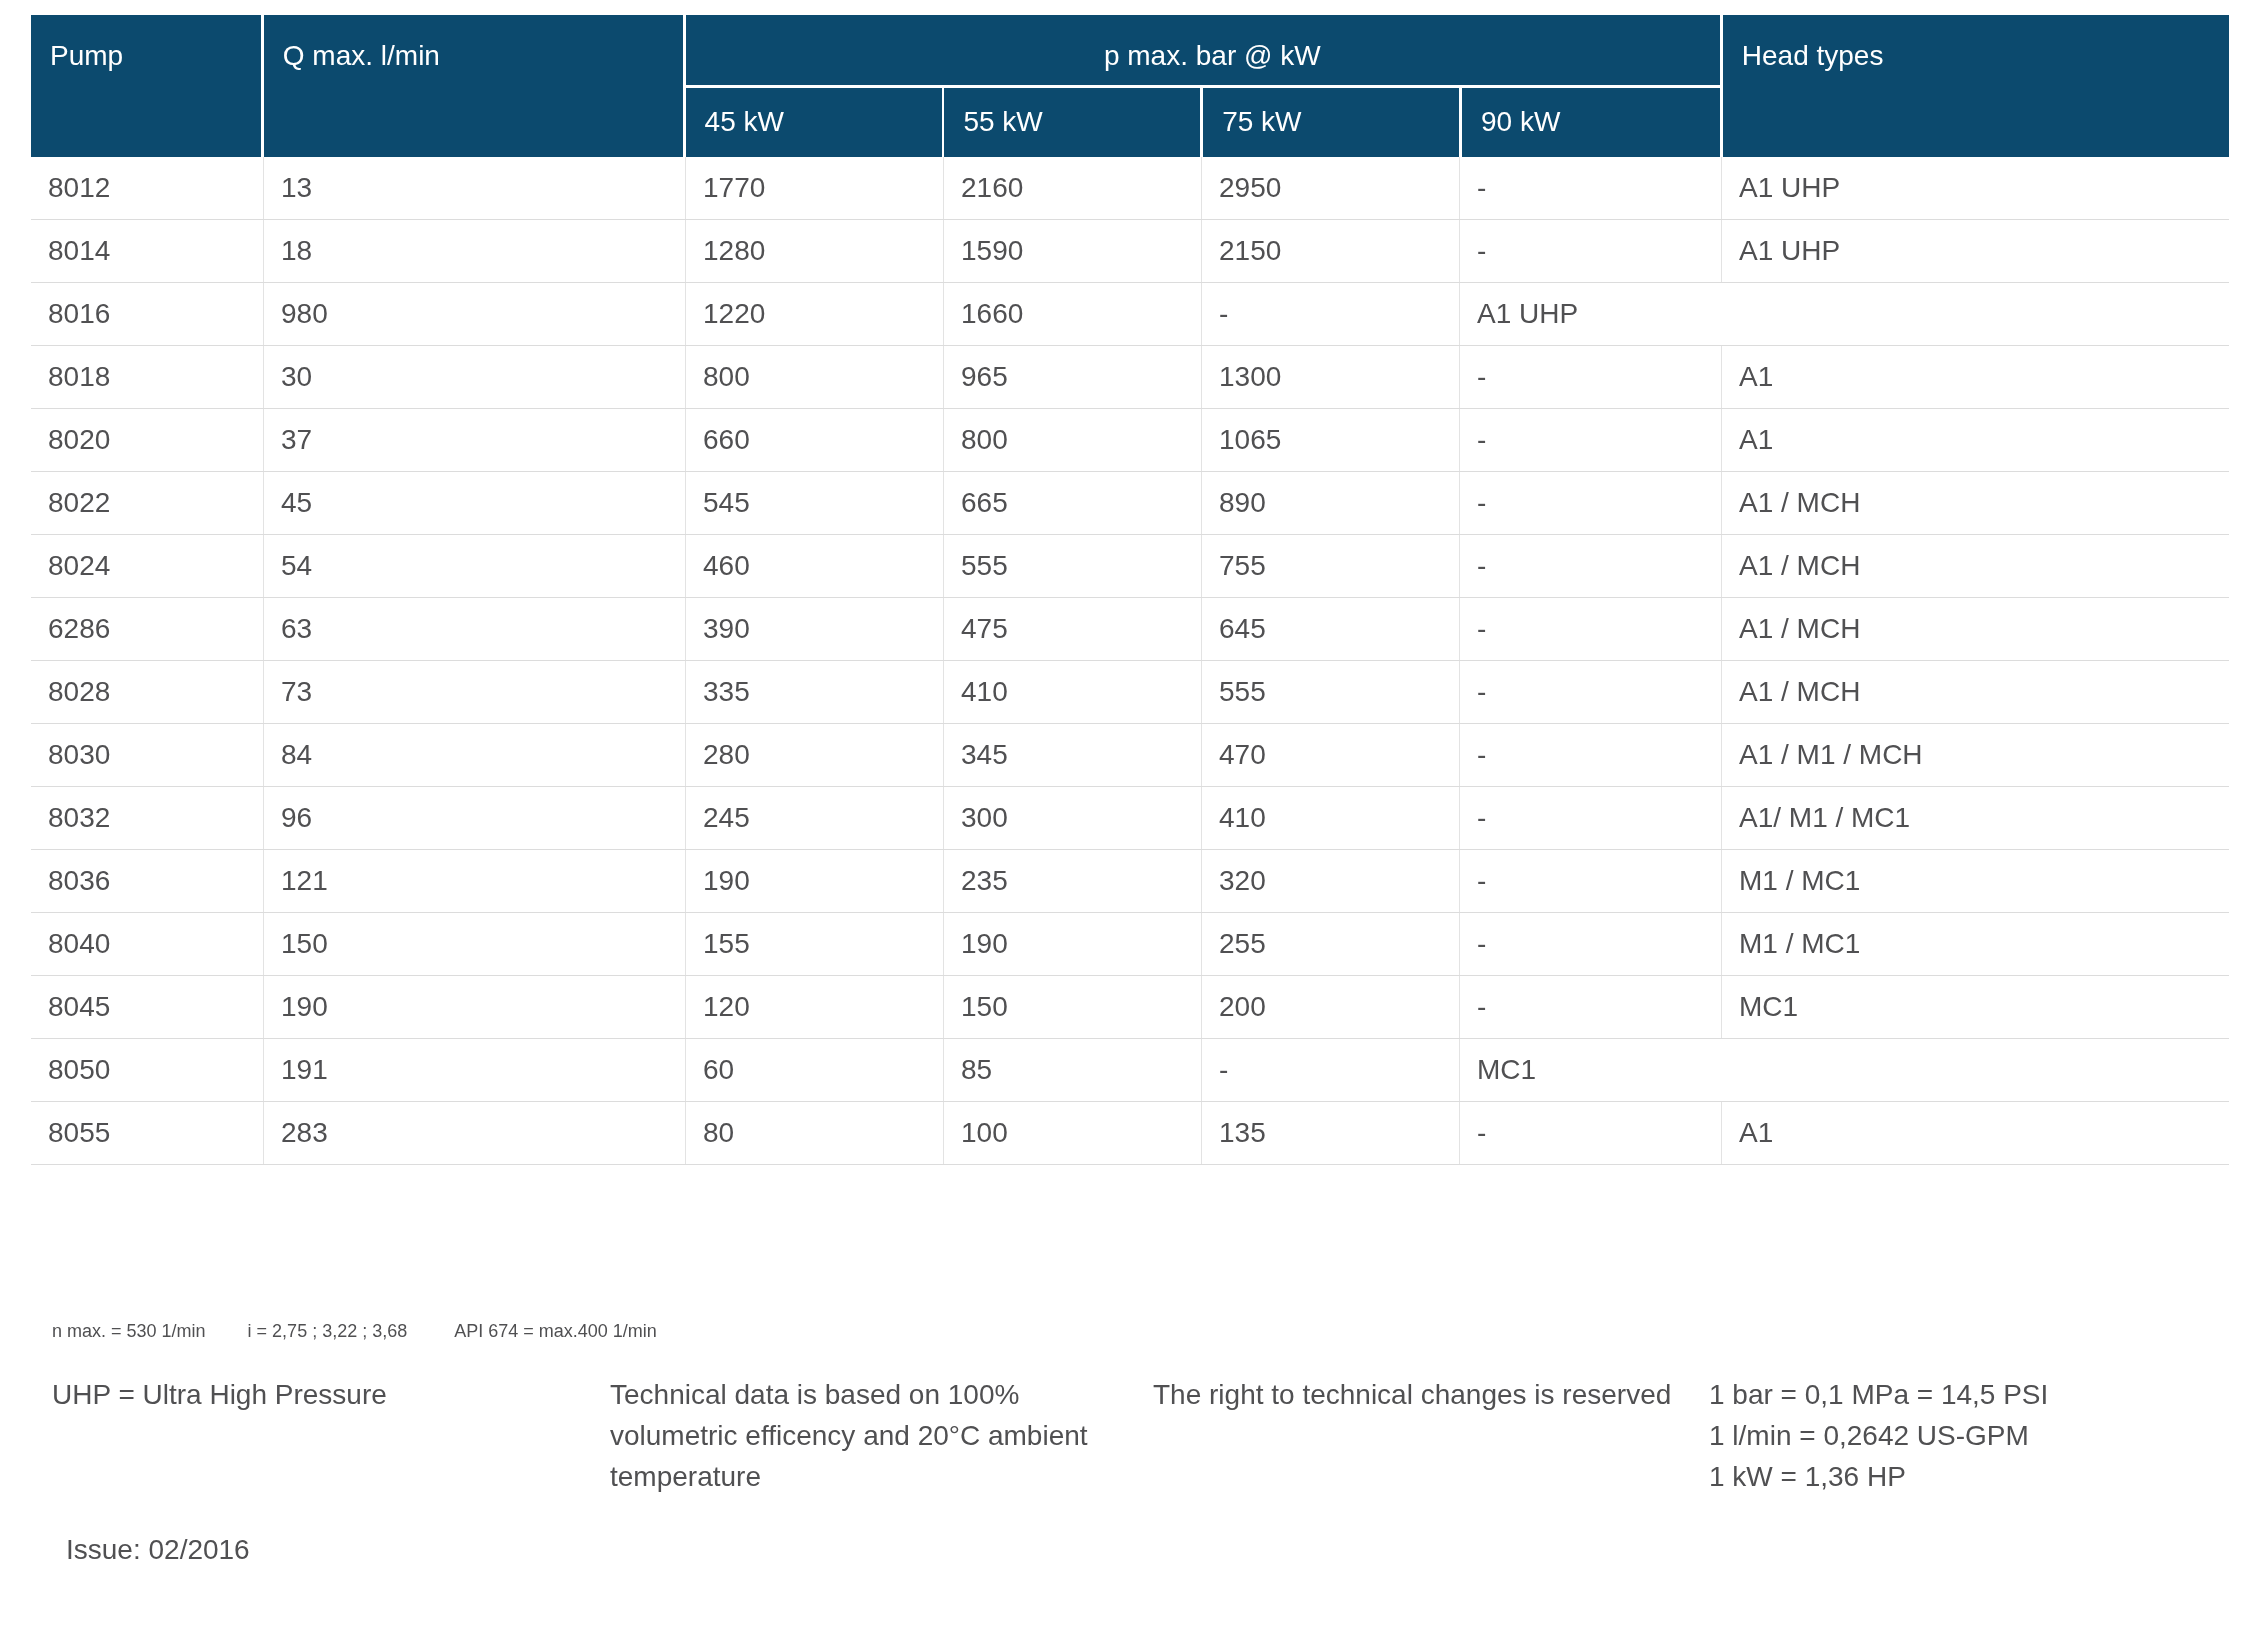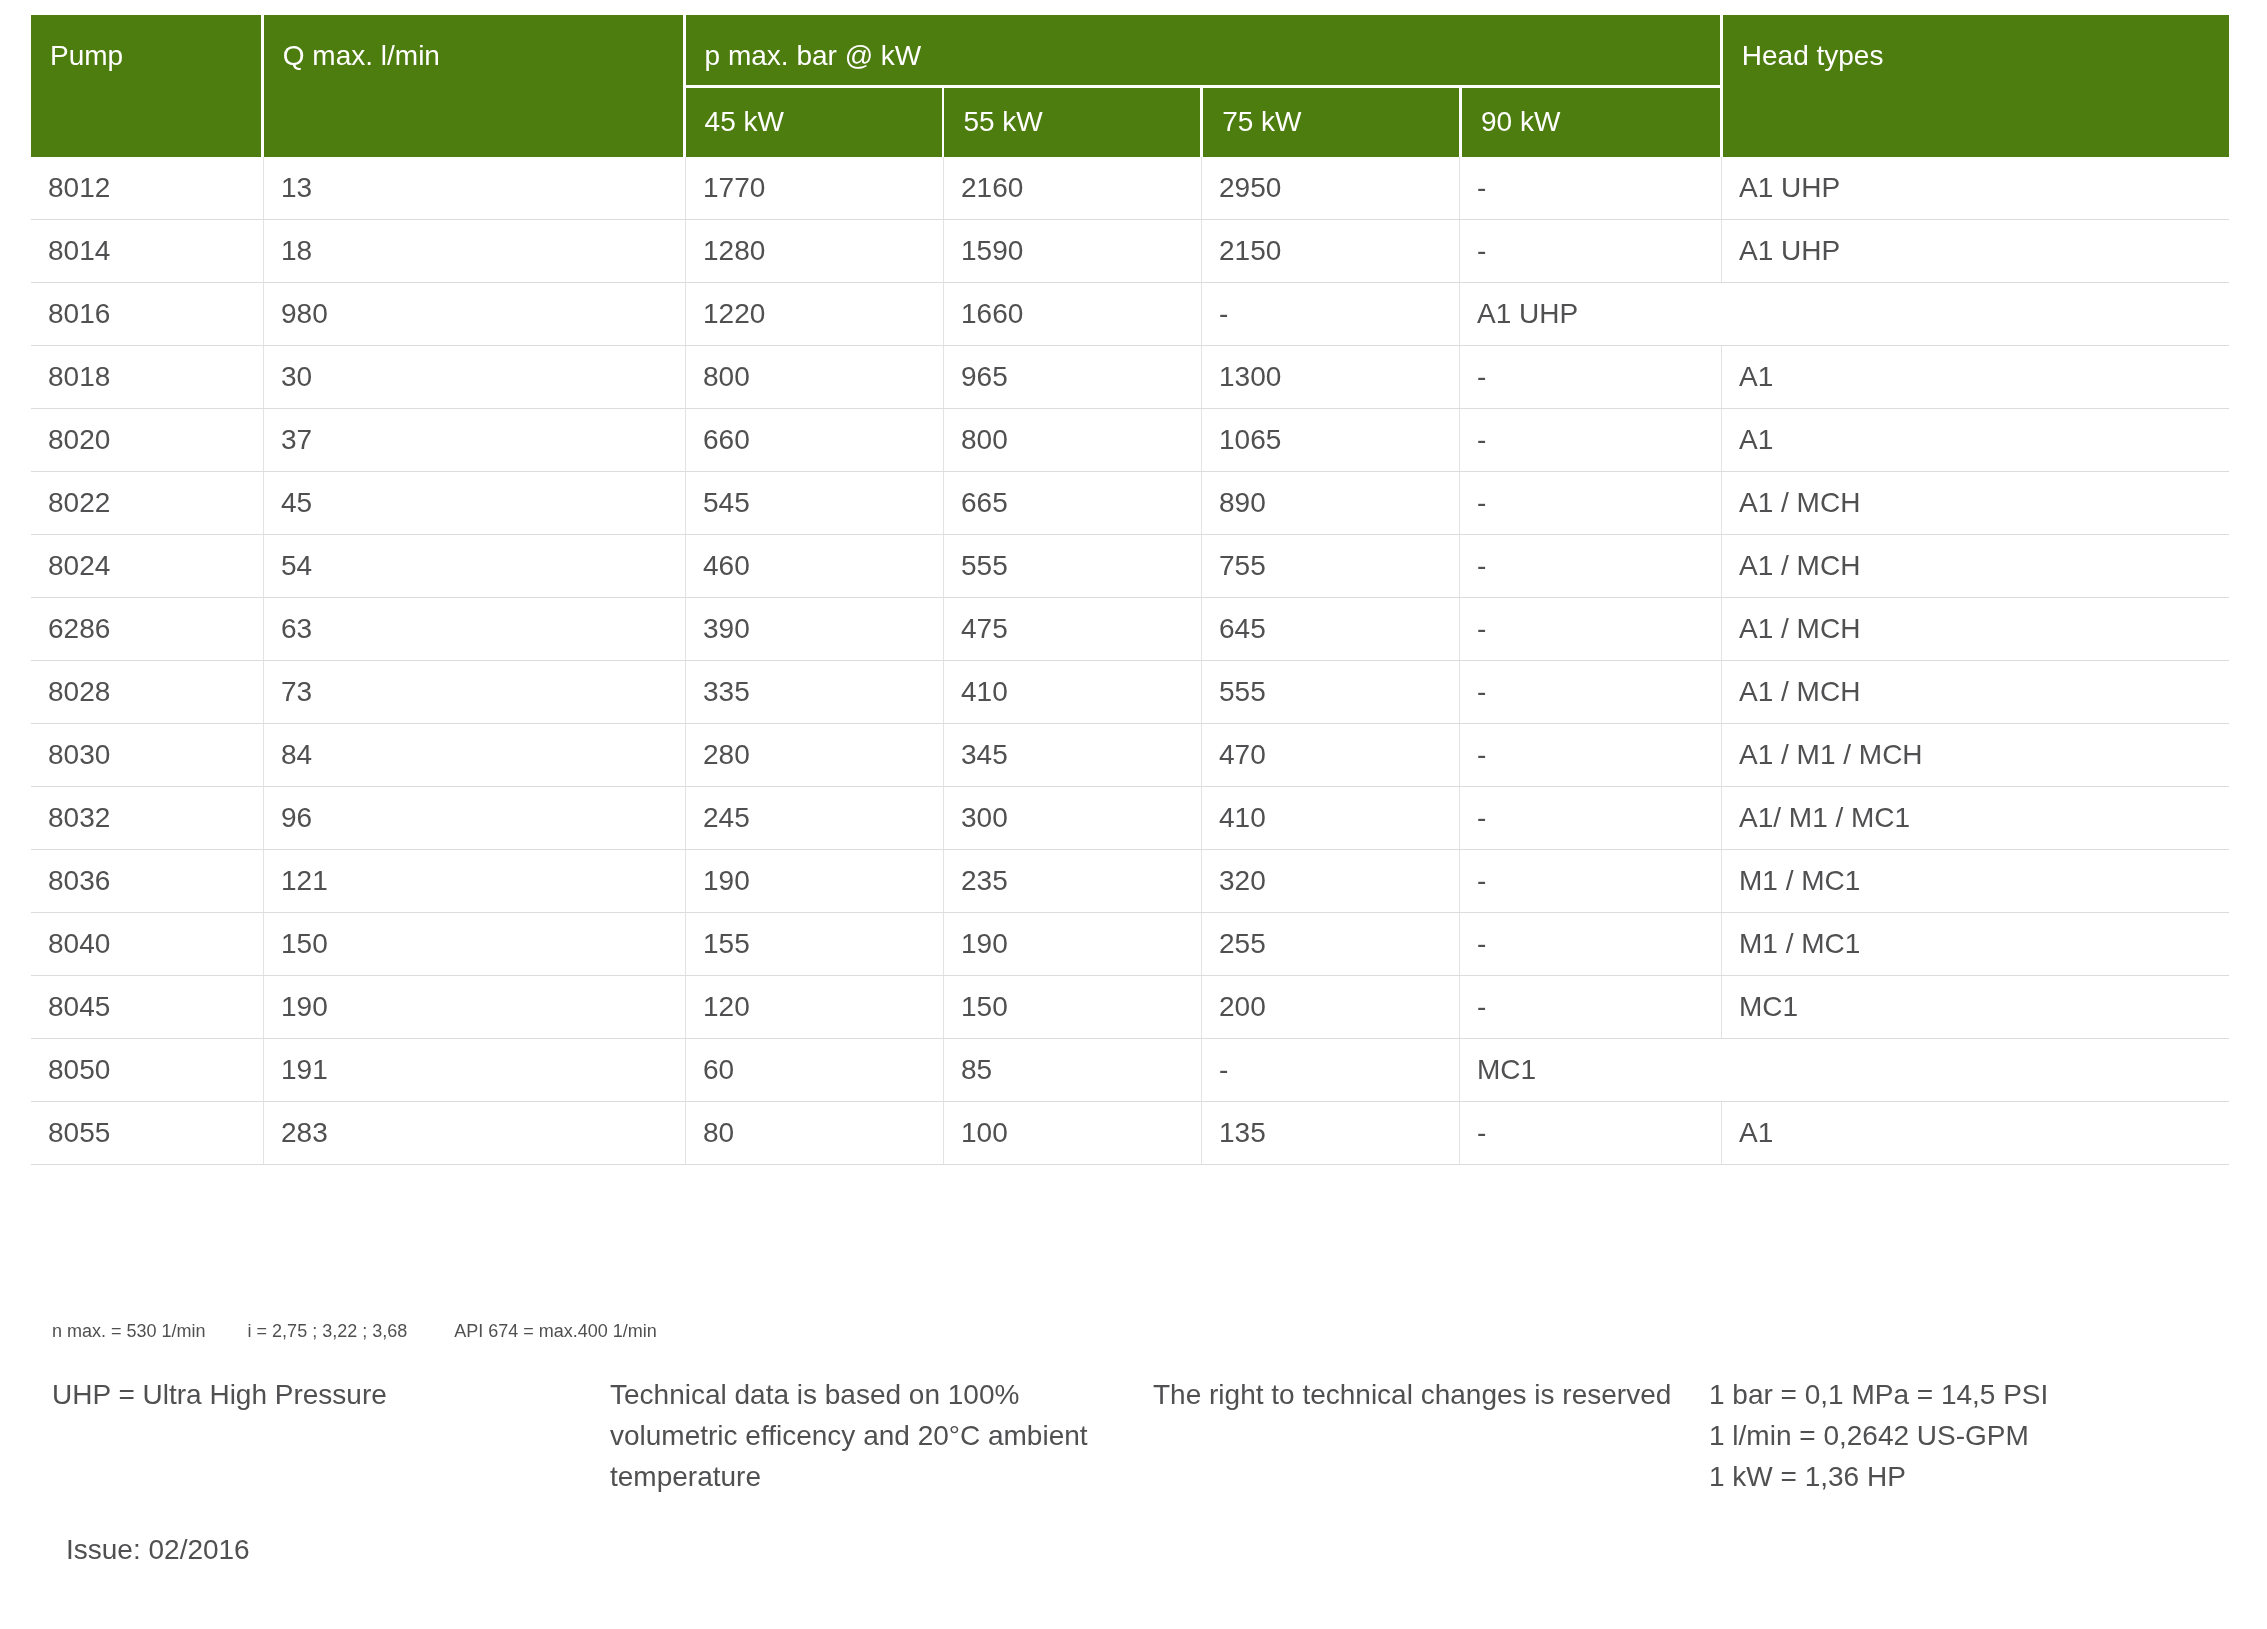--- a/index.html
+++ b/index.html
@@ -16,30 +16,30 @@
   .spec-table{position:absolute;left:31px;top:15px;width:2198px;}
   
   .thead{
     display:grid;
     grid-template-columns:230px 419px 256px 256px 256px 258px 506px;
     grid-template-rows:70px 69px;
     gap:2.8px;
     background:#ffffff;
   }
   .th{
-    background:#4d7c0f;
+    background:#0c4a6e;
     color:#ffffff;
     font-size:28px;
     padding-left:19px;
     box-sizing:border-box;
   }
   .th.span2{grid-row:1/3;padding-top:24.6px;}
   .th.pump{grid-column:1;}
   .th.qmax{grid-column:2;}
-  .th.pgroup{grid-column:3/7;grid-row:1;padding-top:24.6px;}
+  .th.pgroup{grid-column:3/7;grid-row:1;padding-top:24.6px;text-align:center;}
   .th.kw{grid-row:2;display:flex;align-items:center;}
   .th.kw1{grid-column:3;}
   .th.kw2{grid-column:4;}
   .th.kw3{grid-column:5;}
   .th.kw4{grid-column:6;}
   .th.head{grid-column:7;}
   
   .trow{
     display:grid;
     grid-template-columns:232px 422px 258px 258px 258px 262px 507px;

